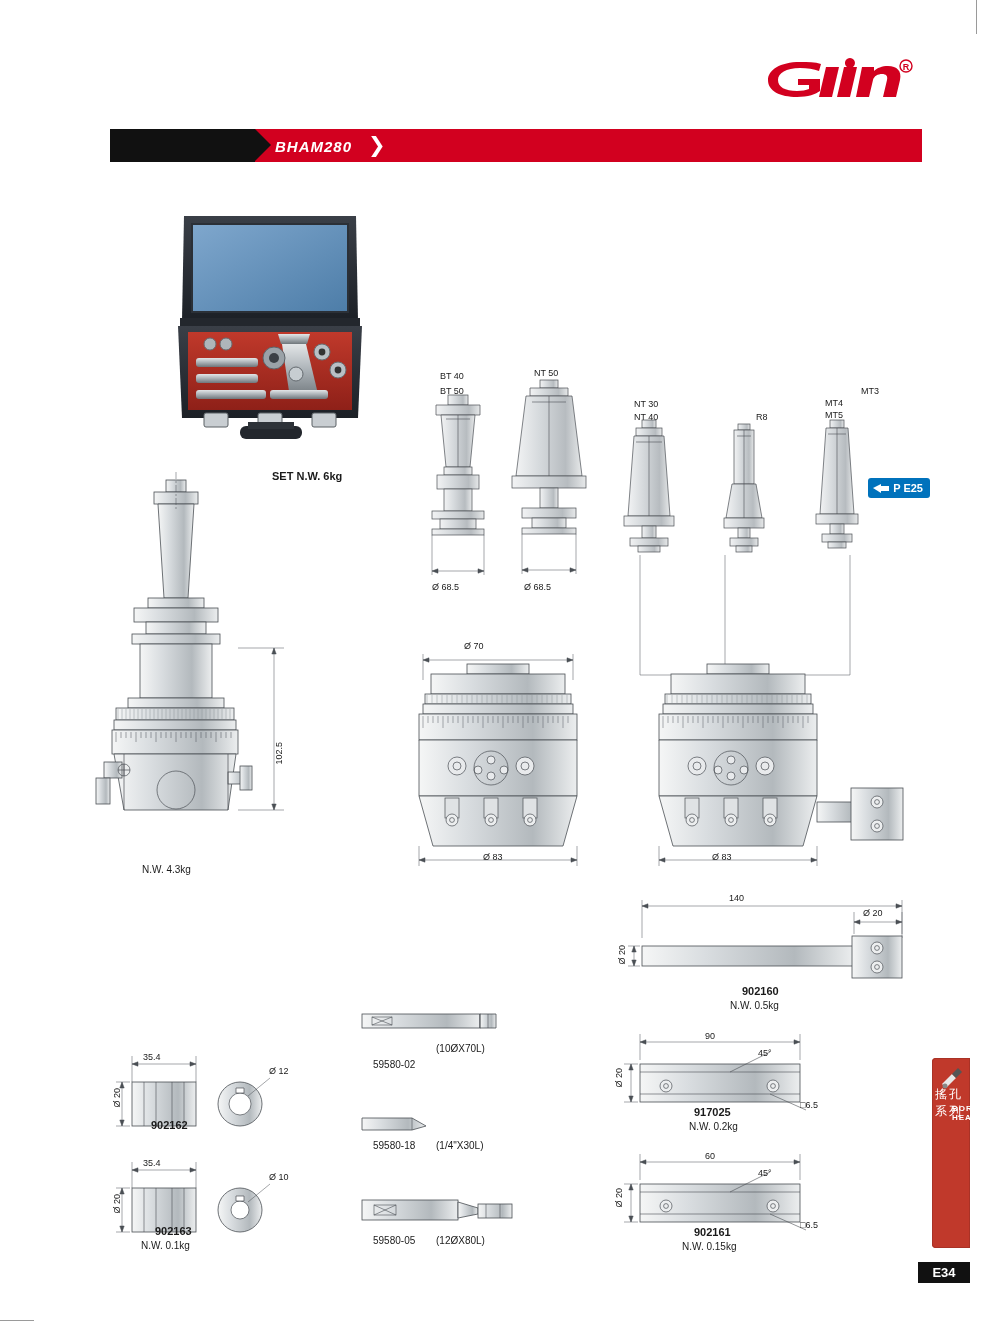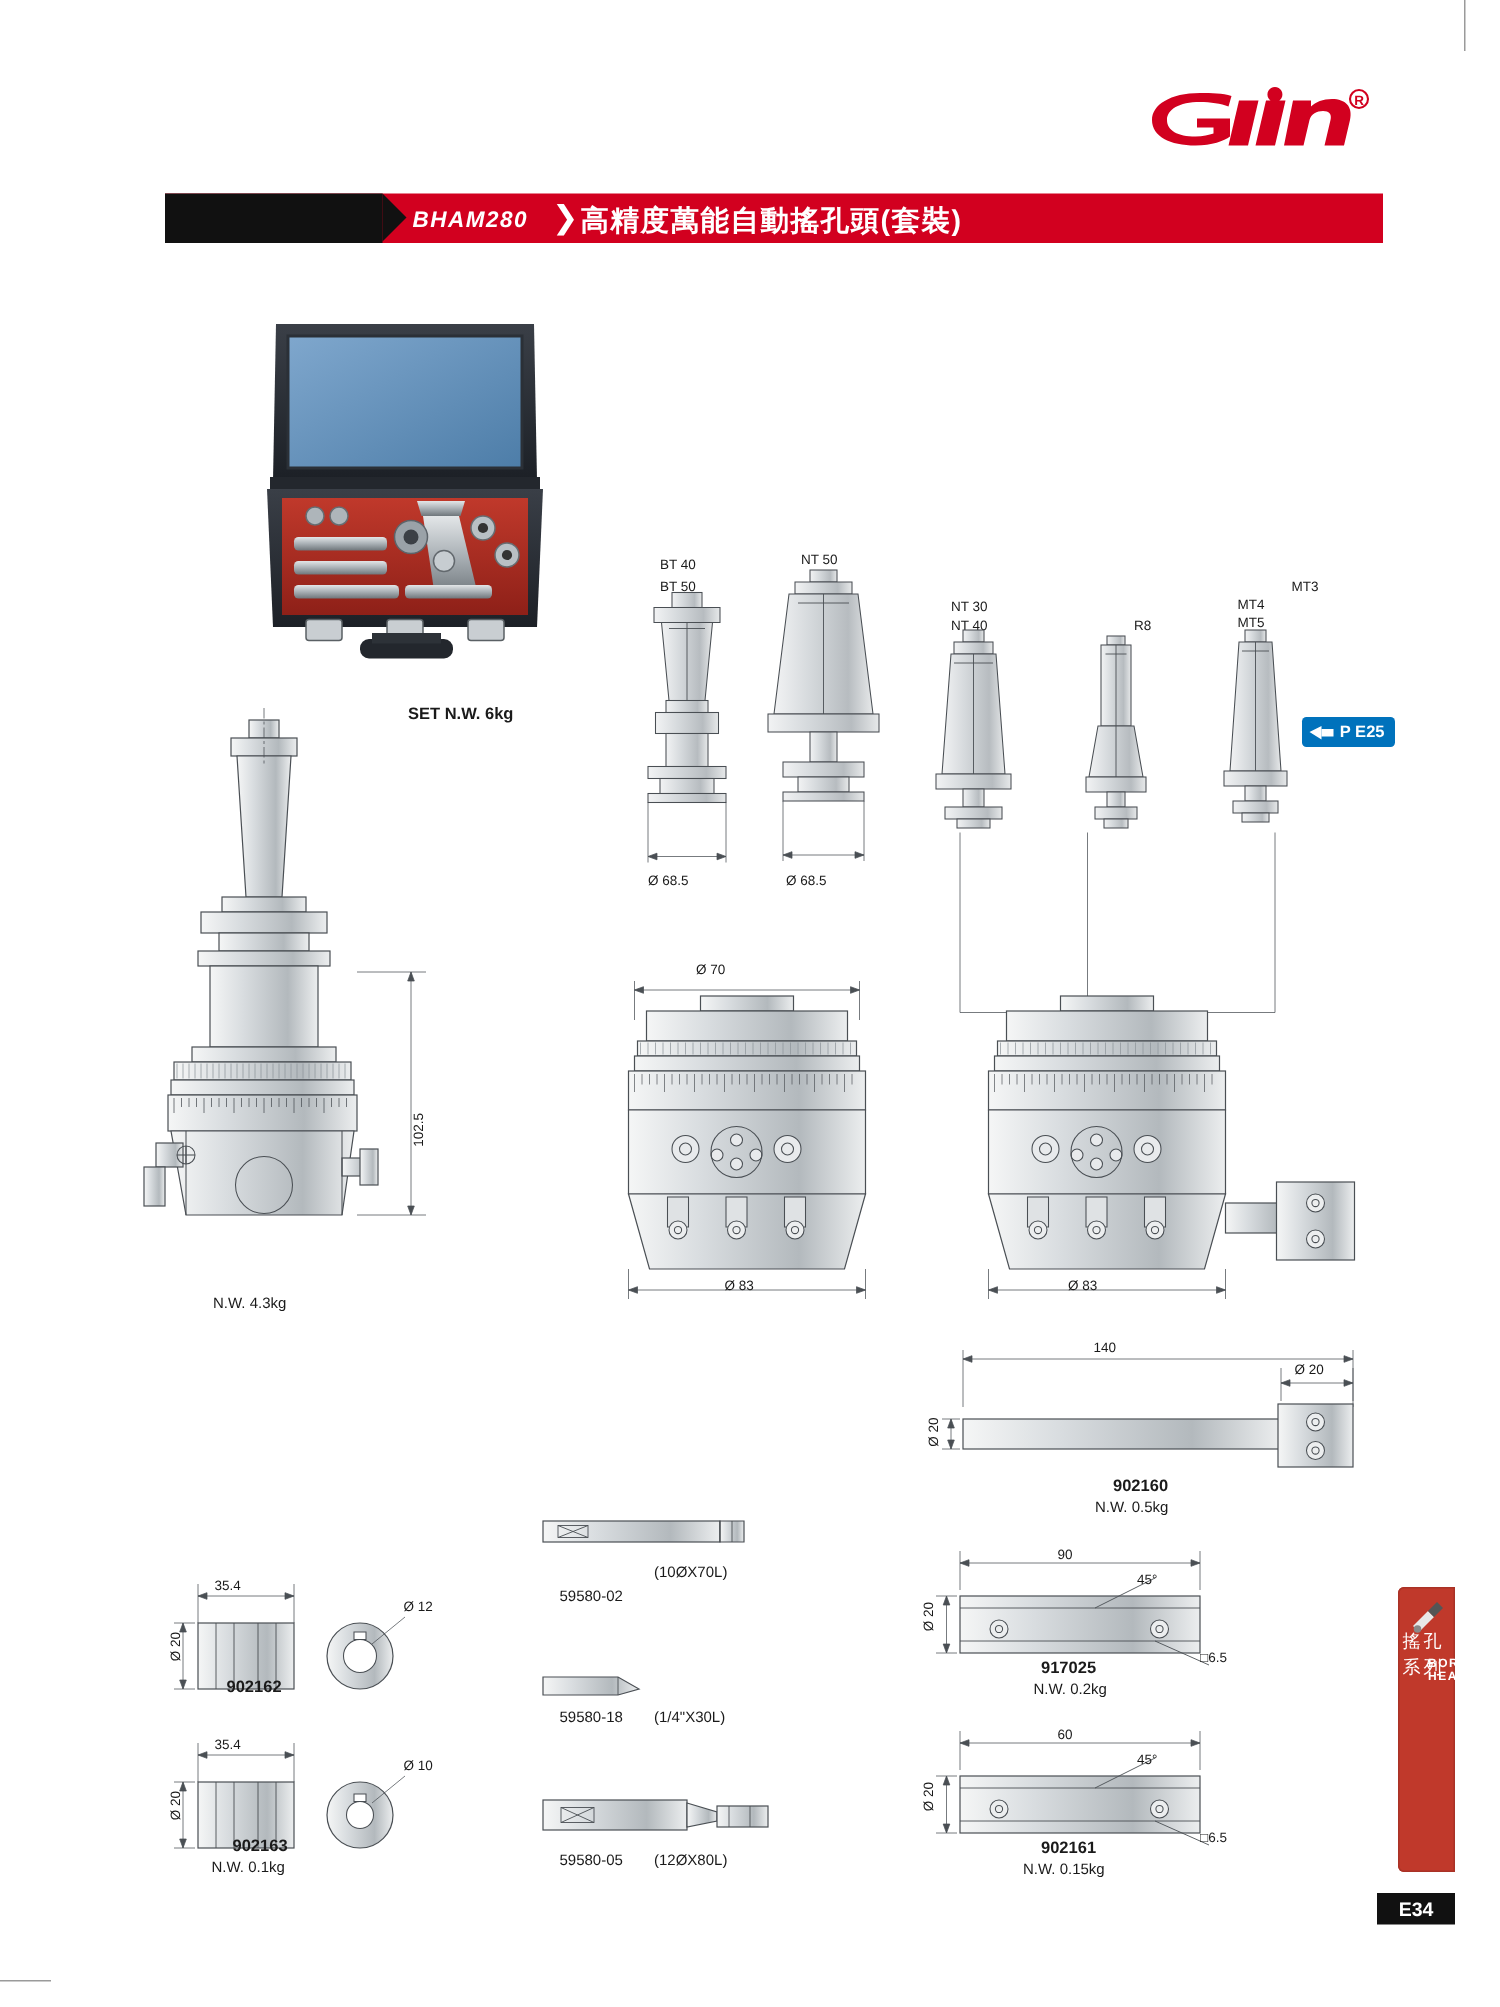--- a/index.html
+++ b/index.html
@@ -132,21 +132,20 @@
       <text x="142" y="12" font-size="9" font-weight="bold" fill="#d2001f" text-anchor="middle" font-family="Liberation Sans, sans-serif">R</text>
     </svg>
   </div>
 
   <div class="titlebar">
     <div class="tb-red"></div>
     <div class="tb-black"></div>
     <div class="tb-code">59800D</div>
     <div class="tb-sub">BHAM280</div>
     <div class="tb-arrow">❯</div>
-    <div class="tb-cn">高精度萬能自動搖孔頭(套裝)</div>
   </div>
 
   <div class="toolbox">
     <svg width="200" height="240" viewBox="0 0 200 240">
       <defs>
         <linearGradient id="caseG" x1="0" y1="0" x2="0" y2="1">
           <stop offset="0" stop-color="#3a3f47"></stop>
           <stop offset="1" stop-color="#1c2026"></stop>
         </linearGradient>
         <linearGradient id="foamG" x1="0" y1="0" x2="1" y2="1">

